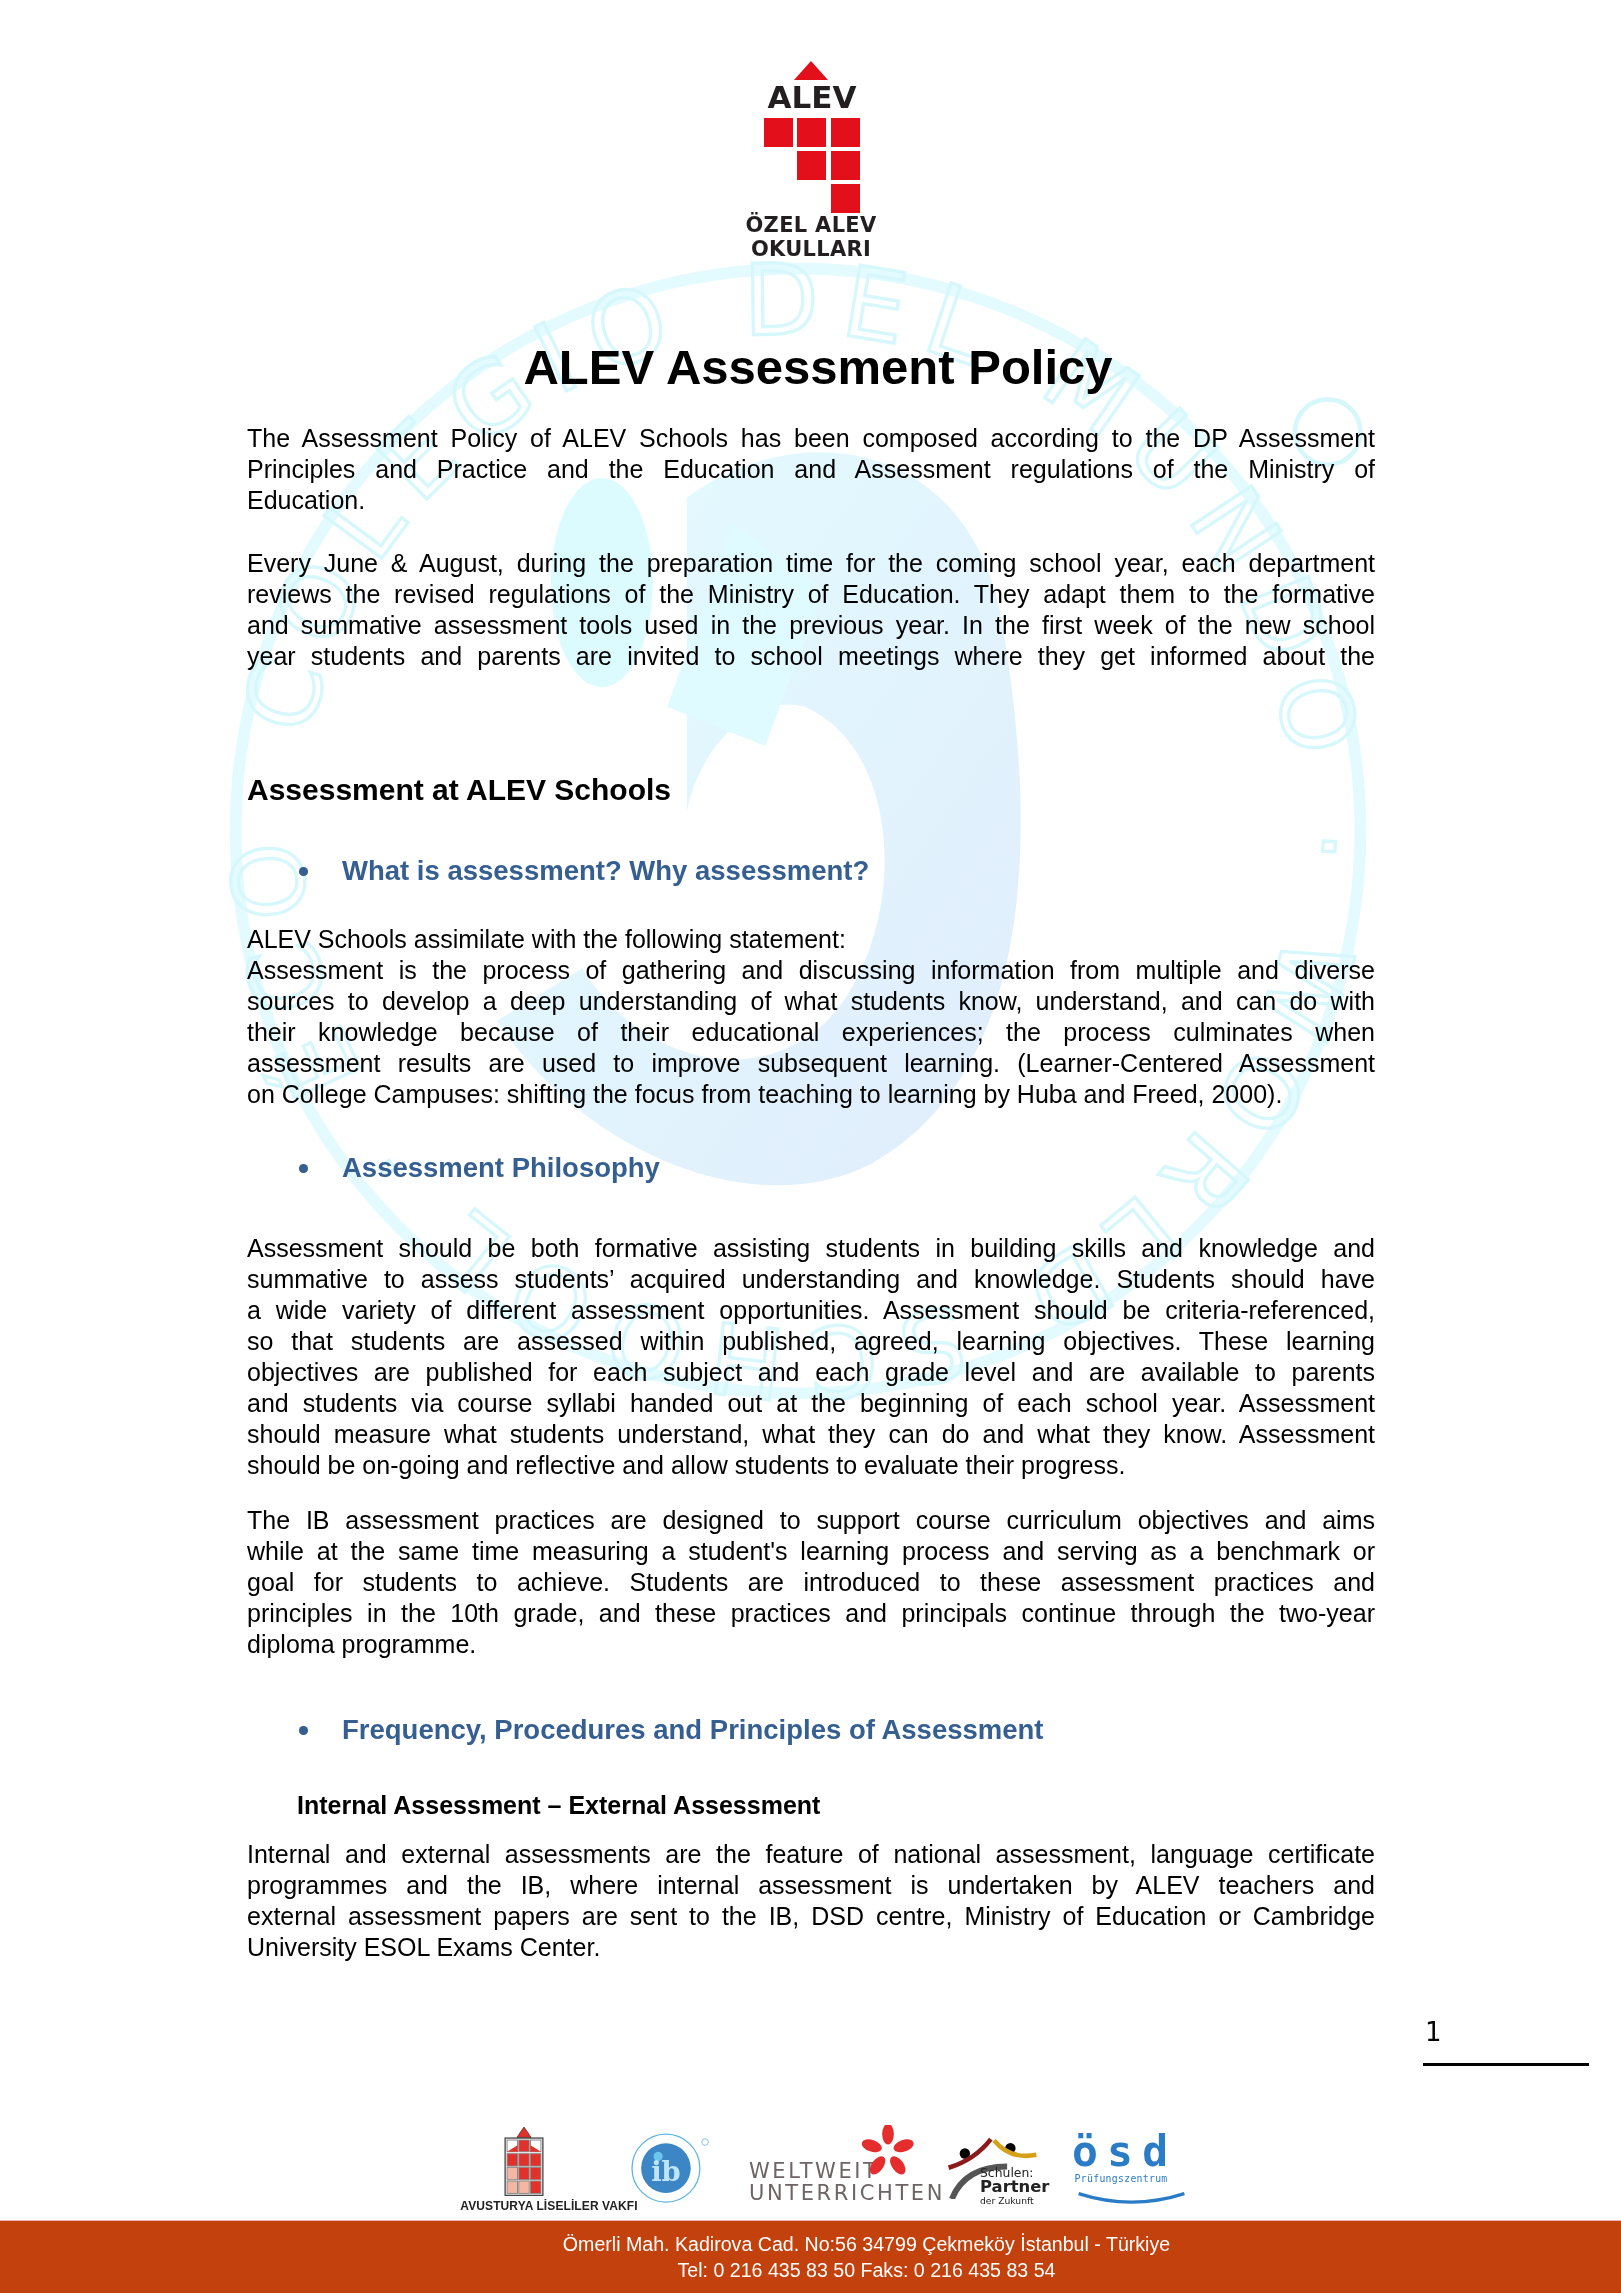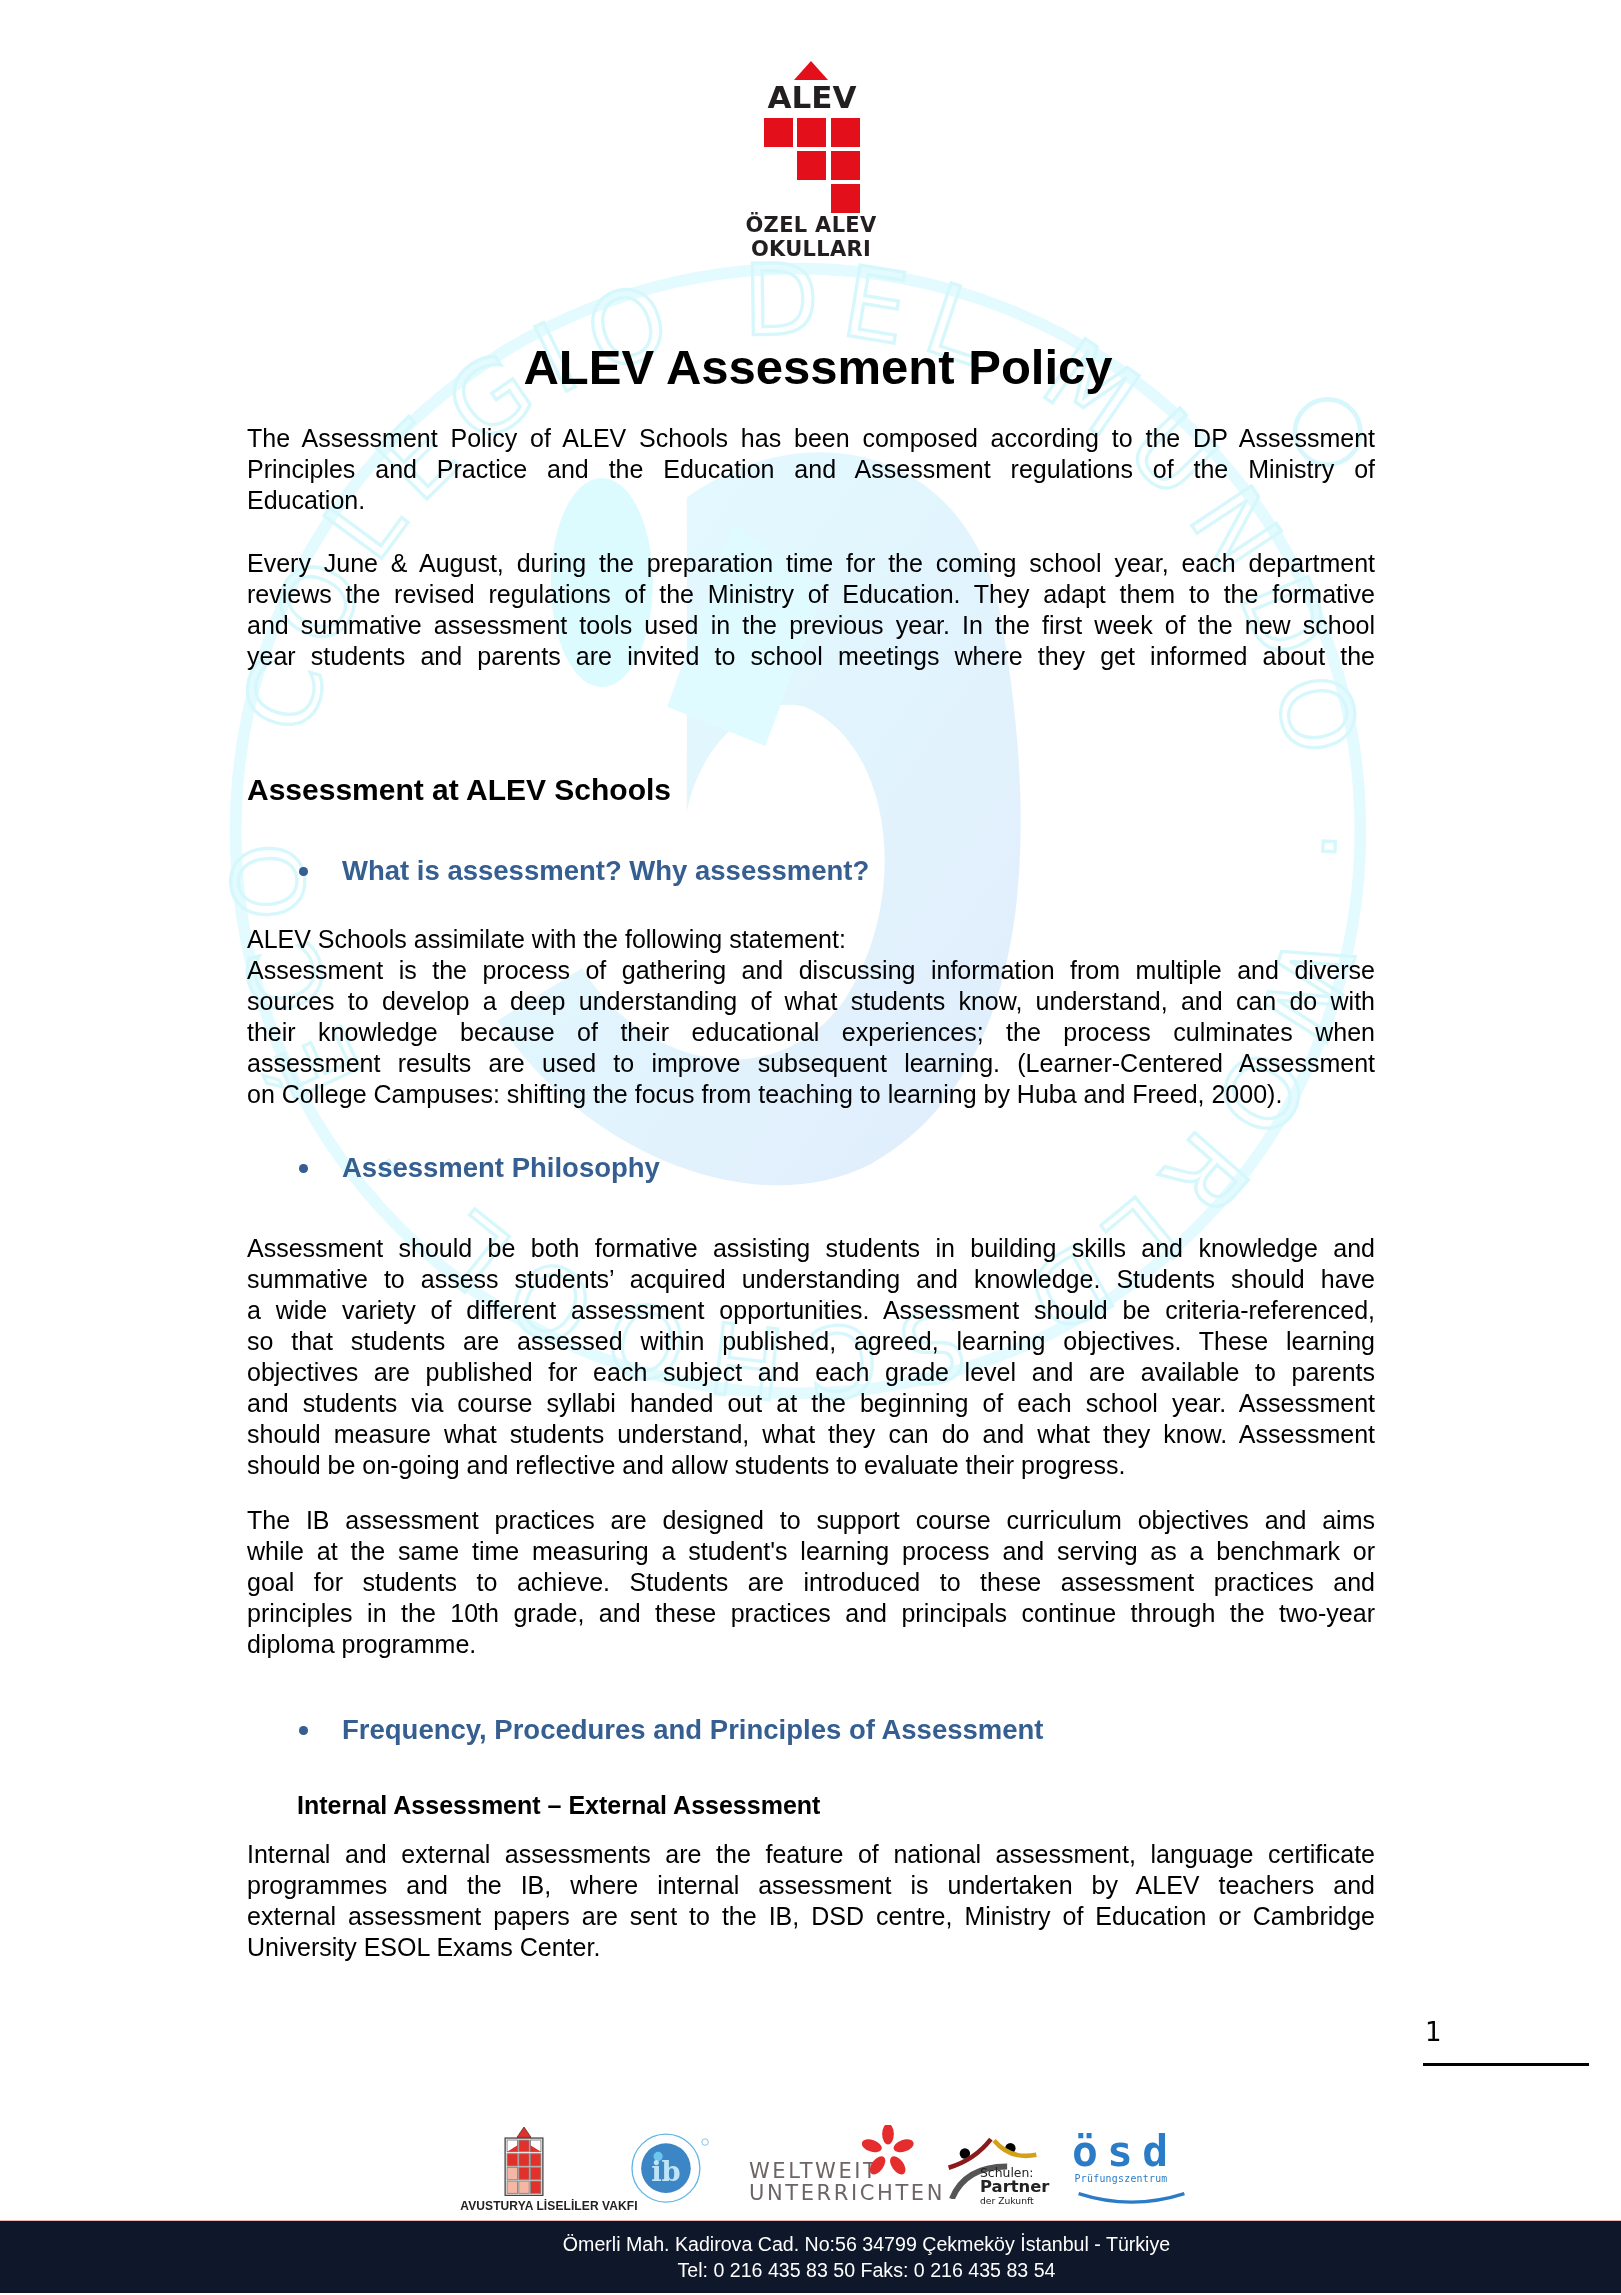--- a/index.html
+++ b/index.html
@@ -34,21 +34,21 @@
   .weltweit { position: absolute; left: 749px; top: 2160px; font-family: "DejaVu Sans", sans-serif; font-size: 21px; line-height: 22px; color: #6d6465; letter-spacing: 2.6px; }
   .schulen { position: absolute; left: 952px; top: 2167px; font-family: "DejaVu Sans", sans-serif; color: #222; line-height: 1.0; }
   .schulen .s1 { font-size: 12.4px; display: block; }
   .schulen .s2 { font-size: 16.4px; display: block; font-weight: bold; }
   .schulen .s3 { font-size: 9.2px; display: block; }
   .osd { position: absolute; left: 1072px; top: 2130px; font-family: "DejaVu Sans Mono", monospace; color: #2a7cc7; }
   .osd .big { font-size: 43px; line-height: 43px; letter-spacing: 9.2px; font-weight: bold; display: block; }
   .osd .small { font-size: 9.8px; line-height: 11.8px; display: block; margin-left: 2.6px; letter-spacing: 0.3px; }
 
   
-  .footer-band { position: absolute; left: 0; top: 2220px; width: 1622px; height: 72px; background: #0f172a; border-top: 1.3px solid #f0b7b9; z-index: 3; }
+  .footer-band { position: absolute; left: 0; top: 2220px; width: 1622px; height: 72px; background: #c2410c; border-top: 1.3px solid #f0b7b9; z-index: 3; }
   .footer-band .addr { position: absolute; left: 0; top: 9.8px; width: 1622px; text-align: center; color: #fff; font-size: 19.6px; line-height: 26px; padding-left: 111px; box-sizing: border-box; }
   .footer-band .addr span { display: block; }
 </style>
 </head>
 <body>
 
 <svg class="watermark" viewBox="0 0 1780 1780" xmlns="http://www.w3.org/2000/svg">
   <defs>
     <path id="ring" d="M 890 890 m -760 0 a 760 760 0 1 1 1520 0 a 760 760 0 1 1 -1520 0"></path>
     <linearGradient id="wmg" x1="0" y1="0" x2="1" y2="1">

